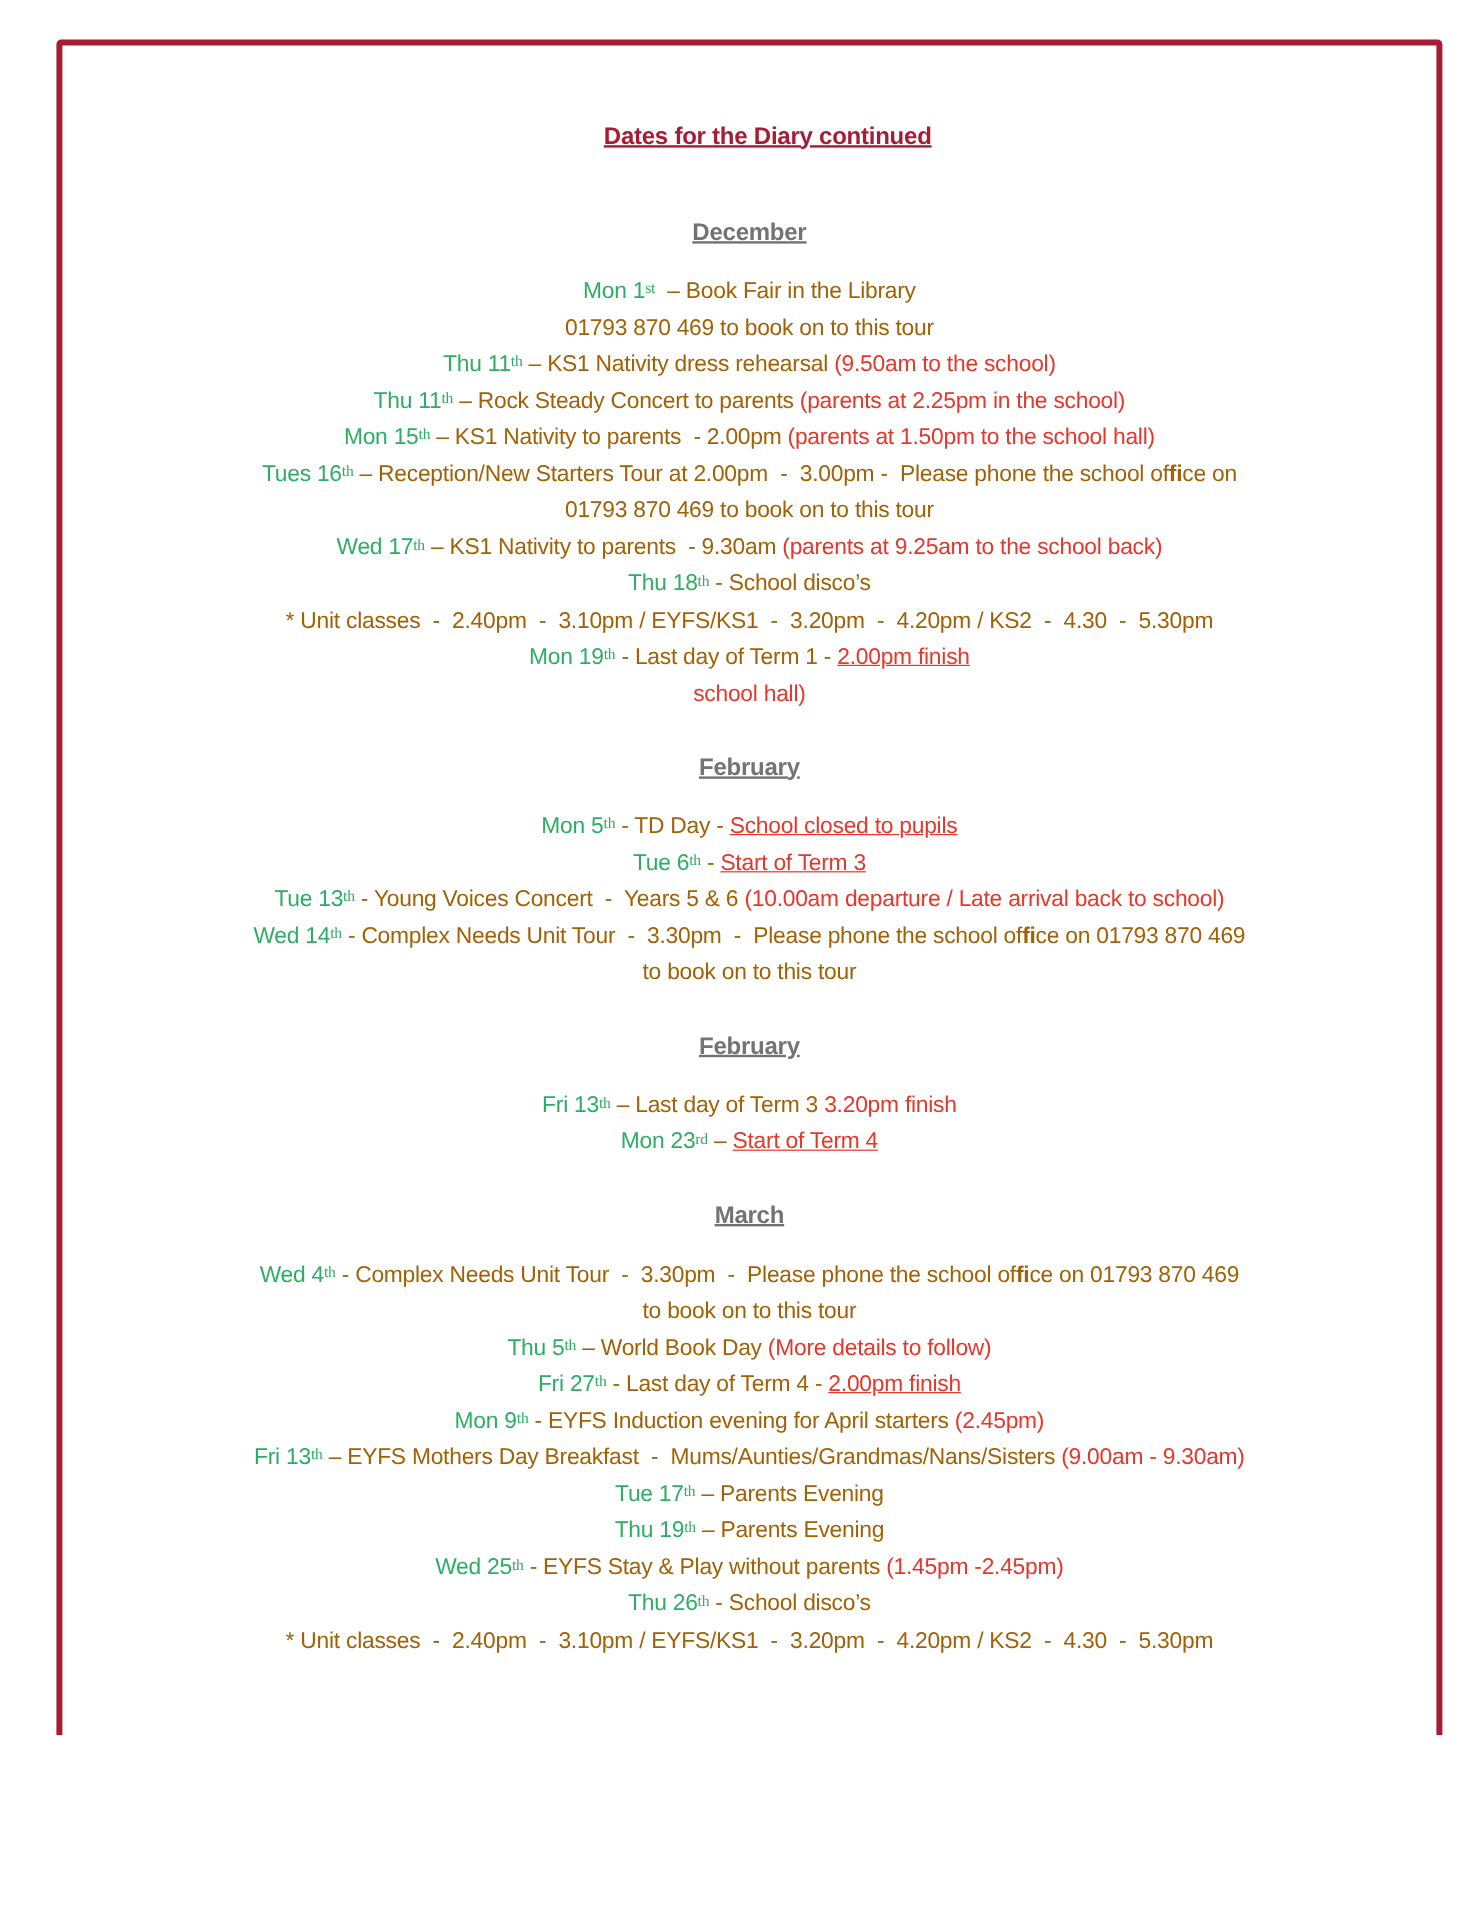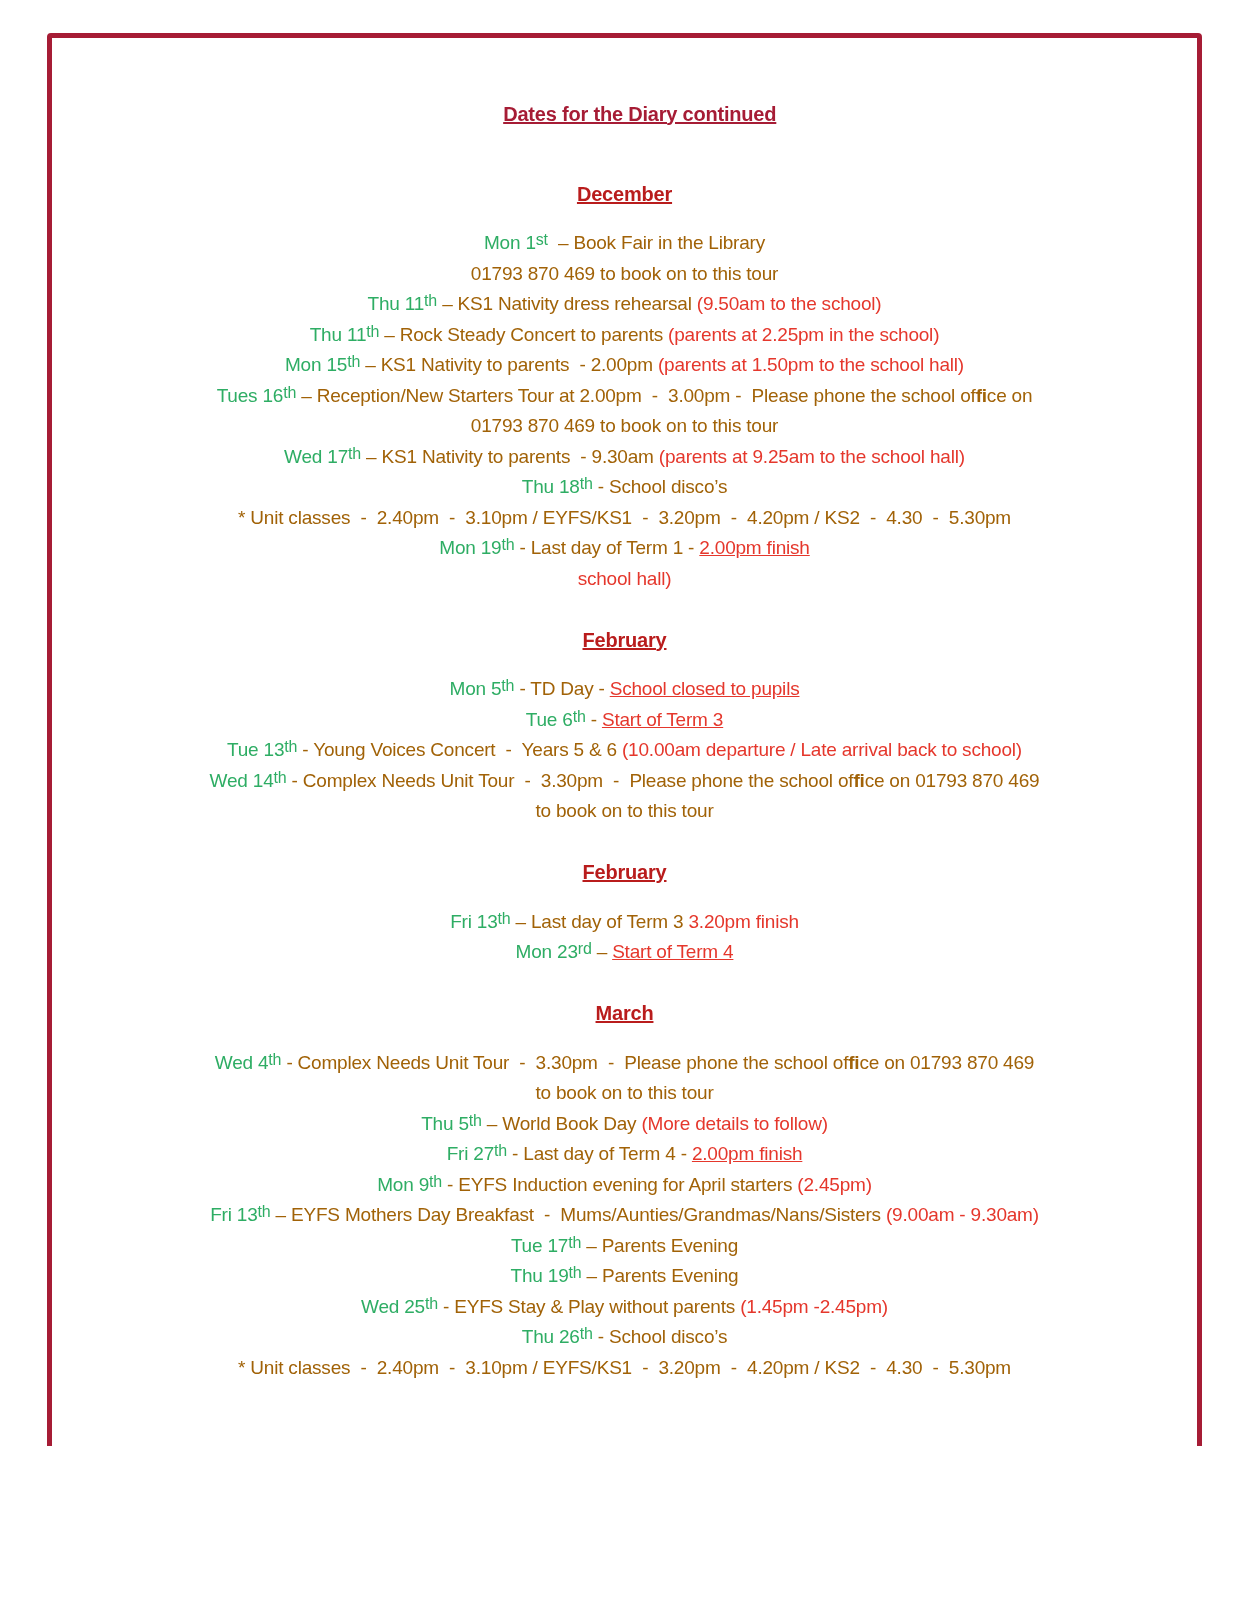--- a/index.html
+++ b/index.html
@@ -43,41 +43,42 @@
   }
   .title-text {
     color: #A61C35;
     font-weight: bold;
     text-decoration: underline;
     font-size: 20px;
   }
   .section-heading { margin-top: 30.5px; }
   .section-heading.sh-first { margin-top: 18px; }
   .heading-text {
-    color: #b91c1c;
+    color: #737373;
     font-weight: bold;
     text-decoration: underline;
     font-size: 20px;
   }
   .first-line { margin-top: 18px; }
   .doc-footer { margin-top: 60px; }
   .footer-text {
     color: #A61C35;
     font-weight: bold;
     text-decoration: underline;
     font-size: 20px;
   }
   .c-green { color: #2EAD64; }
   .c-black { color: #a16207; }
   .c-red   { color: #E5372C; }
   .sup {
-    font-size: 16px;
+    font-size: 13px;
     vertical-align: top;
     position: relative;
     top: -3px;
+    font-family: Liberation Serif, serif;
   }
   .u { text-decoration: underline; }
   .b { font-weight: bold; }
 </style>
 </head>
 <body>
 
 <div class="canvas">
   <div class="page-border"></div>
   <div class="content">
@@ -86,21 +87,21 @@
     </div>
     <div>
         <div class="section-heading sh-first"><span class="heading-text">December</span></div>
         <div class="line first-line"><span class="c-green">Mon 1</span><span class="c-green sup">st</span><span class="c-black">  – Book Fair in the Library</span></div>
         <div class="line"><span class="c-black">01793 870 469 to book on to this tour</span></div>
         <div class="line"><span class="c-green">Thu 11</span><span class="c-green sup">th</span><span class="c-black"> – KS1 Nativity dress rehearsal </span><span class="c-red">(9.50am to the school)</span></div>
         <div class="line"><span class="c-green">Thu 11</span><span class="c-green sup">th</span><span class="c-black"> – Rock Steady Concert to parents </span><span class="c-red">(parents at 2.25pm in the school)</span></div>
         <div class="line"><span class="c-green">Mon 15</span><span class="c-green sup">th</span><span class="c-black"> – KS1 Nativity to parents  - 2.00pm </span><span class="c-red">(parents at 1.50pm to the school hall)</span></div>
         <div class="line"><span class="c-green">Tues 16</span><span class="c-green sup">th</span><span class="c-black"> – Reception/New Starters Tour at 2.00pm  -  3.00pm -  Please phone the school of</span><span class="c-black b">fi</span><span class="c-black">ce on</span></div>
         <div class="line"><span class="c-black">01793 870 469 to book on to this tour</span></div>
-        <div class="line"><span class="c-green">Wed 17</span><span class="c-green sup">th</span><span class="c-black"> – KS1 Nativity to parents  - 9.30am </span><span class="c-red">(parents at 9.25am to the school hall)</span></div>
+        <div class="line"><span class="c-green">Wed 17</span><span class="c-green sup">th</span><span class="c-black"> – KS1 Nativity to parents  - 9.30am </span><span class="c-red">(parents at 9.25am to the school back)</span></div>
         <div class="line"><span class="c-green">Thu 18</span><span class="c-green sup">th</span><span class="c-black"> - School disco’s</span></div>
         <div class="line"><span class="c-black">* Unit classes  -  2.40pm  -  3.10pm / EYFS/KS1  -  3.20pm  -  4.20pm / KS2  -  4.30  -  5.30pm</span></div>
         <div class="line"><span class="c-green">Mon 19</span><span class="c-green sup">th</span><span class="c-black"> - Last day of Term 1 - </span><span class="c-red u">2.00pm finish</span></div>
         <div class="line"><span class="c-red">school hall)</span></div>
         <div class="section-heading"><span class="heading-text">February</span></div>
         <div class="line first-line"><span class="c-green">Mon 5</span><span class="c-green sup">th</span><span class="c-black"> - TD Day - </span><span class="c-red u">School closed to pupils</span></div>
         <div class="line"><span class="c-green">Tue 6</span><span class="c-green sup">th</span><span class="c-black"> - </span><span class="c-red u">Start of Term 3</span></div>
         <div class="line"><span class="c-green">Tue 13</span><span class="c-green sup">th</span><span class="c-black"> - Young Voices Concert  -  Years 5 &amp; 6 </span><span class="c-red">(10.00am departure / Late arrival back to school)</span></div>
         <div class="line"><span class="c-green">Wed 14</span><span class="c-green sup">th</span><span class="c-black"> - Complex Needs Unit Tour  -  3.30pm  -  Please phone the school of</span><span class="c-black b">fi</span><span class="c-black">ce on 01793 870 469</span></div>
         <div class="line"><span class="c-black">to book on to this tour</span></div>

